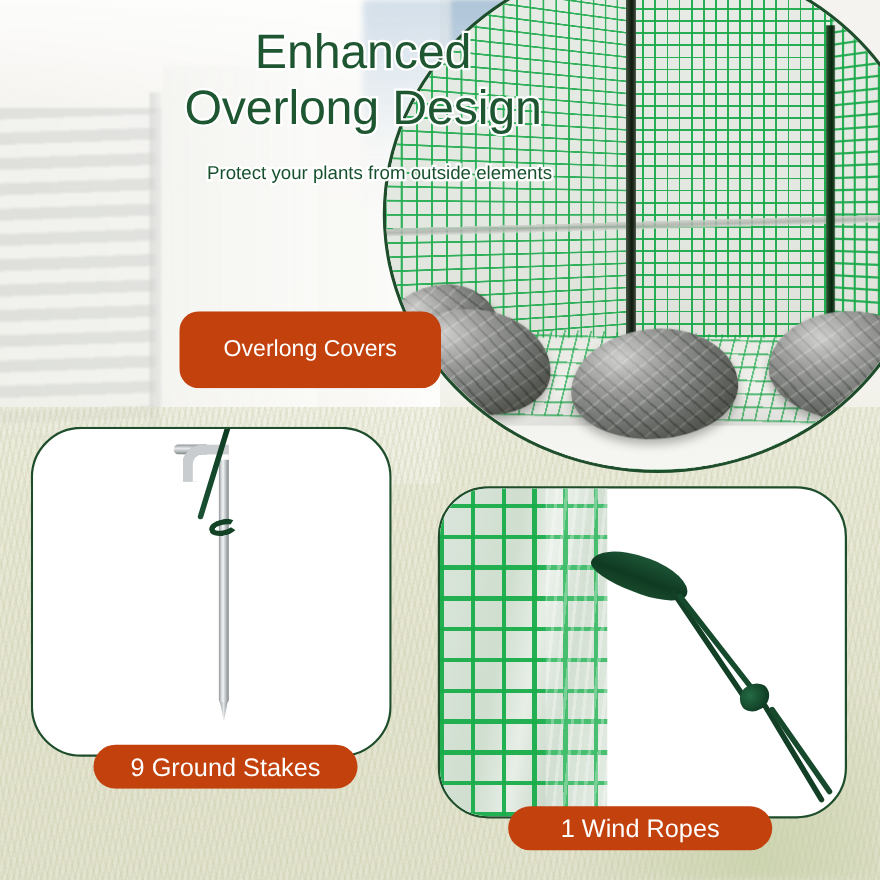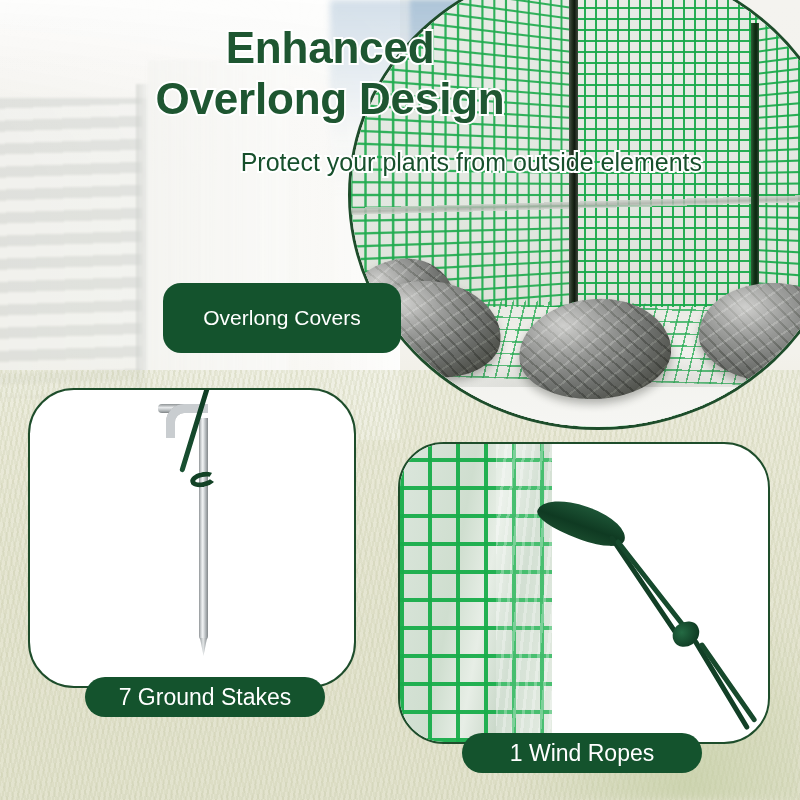--- a/index.html
+++ b/index.html
@@ -240,46 +240,45 @@
     transform: rotate(2deg);
   }
 
   
   .headline {
     position: absolute;
     left: 0; top: 22px;
     width: 660px;
     text-align: center;
     font-size: 44px;
-    font-weight: bold;
+    font-weight: normal;
     line-height: 1.17;
     color: #1e5631;
     letter-spacing: -.2px;
     -webkit-text-stroke: 4px #ffffff;
     paint-order: stroke fill;
     z-index: 40;
   }
   .headline .l2 { display: block; }
   .subtitle {
     position: absolute;
     left: 0; top: 148px;
     width: 690px;
-    text-align: right;
-    font-size: 25px;
+    text-align: center;
+    font-size: 17px;
     color: #17502c;
     -webkit-text-stroke: 4px #ffffff;
     paint-order: stroke fill;
     z-index: 40;
-    margin-left: 12px;
   }
 
   
   .badge {
     position: absolute;
-    background: #14532d;
+    background: #c2410c;
     color: #ffffff;
     display: flex;
     align-items: center;
     justify-content: center;
     text-align: center;
     box-sizing: border-box;
     z-index: 45;
   }
   .badge-overlong {
     left: 163px; top: 283px;
@@ -486,21 +485,21 @@
 
   <div class="panel panel-stakes">
     <div class="stake-wrap">
       <div class="stake-arm"></div>
       <div class="stake-elbow"></div>
       <div class="stake-shaft"></div>
       <div class="stake-cord"></div>
       <div class="stake-cord2"></div>
     </div>
   </div>
-  <div class="badge badge-pill badge-stakes">7 Ground Stakes</div>
+  <div class="badge badge-pill badge-stakes">9 Ground Stakes</div>
 
   <div class="panel panel-ropes">
     <div class="rope-mesh"></div>
     <div class="rope-webbing"></div>
     <div class="rope-cord-a"></div>
     <div class="rope-cord-b"></div>
     <div class="rope-knot"></div>
     <div class="rope-tail-a"></div>
     <div class="rope-tail-b"></div>
   </div>

